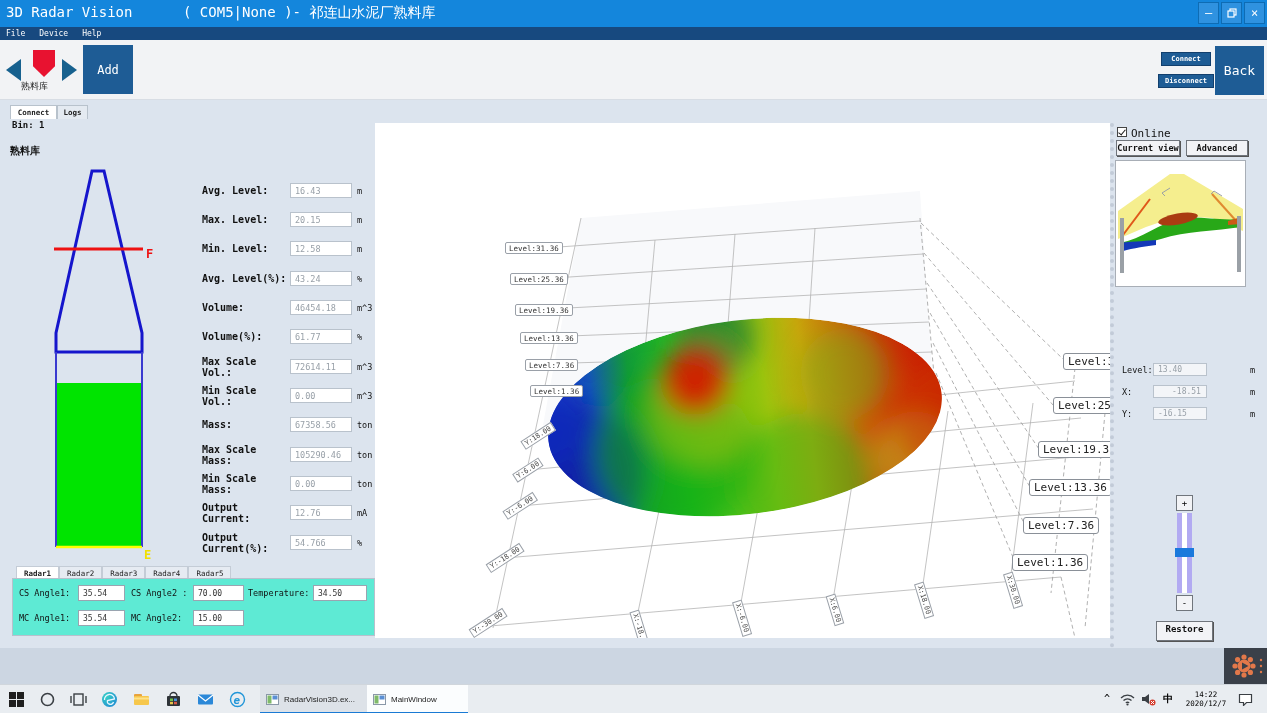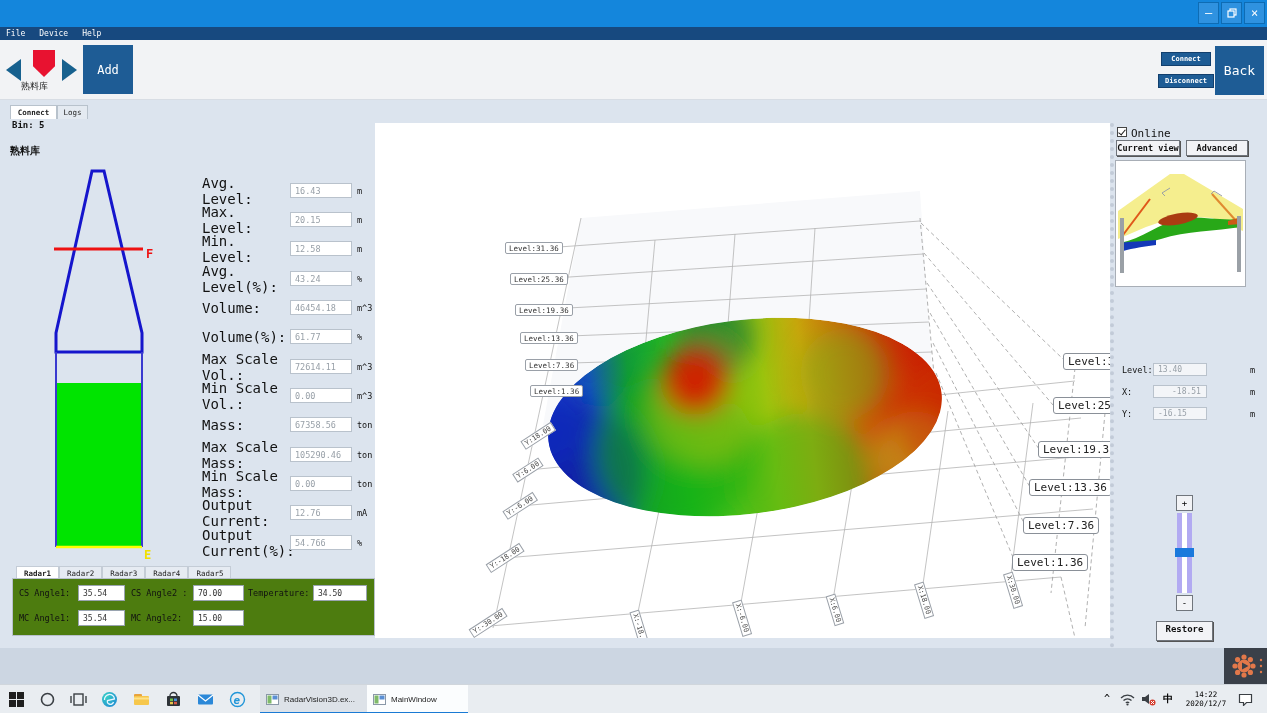--- a/index.html
+++ b/index.html
@@ -32,40 +32,40 @@
              font-size:12px; display:flex; align-items:center; justify-content:center; cursor:pointer; }
   .mini-btn { position:absolute; background:#1e5c95; border:1px solid #123f6d; color:#fff; font-size:7px;
               font-weight:bold; text-align:center; cursor:pointer; }
   .connect-btn { left:1161px; top:52px; width:50px; height:14px; line-height:12px; }
   .disconnect-btn { left:1158px; top:74px; width:56px; height:14px; line-height:12px; }
   .back-btn { position:absolute; left:1215px; top:46px; width:49px; height:49px; background:#1e5c95; color:#fff;
               font-size:13px; display:flex; align-items:center; justify-content:center; cursor:pointer; }
 
   
   .tab { position:absolute; top:105px; height:14px; font-size:7.5px; text-align:center; line-height:13px;
-         border:1px solid #b8c2cc; border-bottom:none; cursor:pointer; color:#222; }
+         border:1px solid #b8c2cc; border-bottom:none; cursor:pointer; color:#222;font-weight:bold; }
   .tab.active { background:#fff; font-weight:bold; }
   .tab.idle { background:#e4eaf1; }
 
   .bin-no  { position:absolute; left:12px; top:120px; font-size:9px; font-weight:bold; color:#111; }
   .bin-name{ position:absolute; left:10px; top:144px; font-size:10px; font-weight:bold; color:#111; }
 
   
   .srow { position:absolute; left:202px; display:flex; align-items:center; height:15px; }
-  .slabel { width:88px; font-size:14px; color:#111; }
+  .slabel { width:88px; font-size:10px; color:#111;font-weight:bold; }
   .sval { width:62px; height:15px; border:1px solid #b9c2cc; background:#fff; color:#98a0a8;
           font-size:8.5px; padding:2px 0 0 4px; }
   .sunit { margin-left:5px; font-size:8.5px; color:#111; }
 
   
   .rtabs { position:absolute; left:16px; top:566px; display:flex; }
   .rtab { font-size:7.5px; padding:2px 7px 1px; background:#e6ebf2; border:1px solid #c4ccd6; border-bottom:none;
           color:#222; cursor:pointer; }
   .rtab.active { background:#fff; font-weight:bold; }
-  .radar-panel { position:absolute; left:12px; top:578px; width:363px; height:58px; background:#4d7c0f; border:1px solid #b8c0cc; }
+  .radar-panel { position:absolute; left:12px; top:578px; width:363px; height:58px; background:#5eead4; border:1px solid #b8c0cc; }
   .rlabel { position:absolute; font-size:8.5px; color:#111; }
   .rinput { position:absolute; height:16px; border:1px solid #9aa4b0; background:#fff; font-size:8px; color:#333; padding:3px 0 0 4px; }
 
   
   .plot { position:absolute; left:375px; top:123px; width:735px; height:515px; background:#fff; overflow:hidden; cursor:grab; }
   .lvl-s { position:absolute; font-size:7.5px; height:12px; line-height:11px; padding:0 3px; background:#fff;
            border:1px solid #9aa0a8; border-radius:2px; color:#333; white-space:nowrap; }
   .lvl-b { position:absolute; font-size:11px; height:17px; line-height:15px; padding:0 4px; background:#fff;
            border:1px solid #8a9098; border-radius:3px; color:#222; white-space:nowrap; }
   .tick { position:absolute; font-size:7px; padding:0 2px; background:#fff; border:1px solid #9aa0a8;
@@ -107,20 +107,21 @@
   .chev { left:1104px; top:8px; font-size:10px; position:absolute; cursor:pointer; }
   .clock { position:absolute; left:1181px; top:5px; width:50px; font-size:7.5px; line-height:9px; text-align:center; cursor:pointer; }
   .ime { position:absolute; left:1163px; top:7px; font-size:10px; font-weight:bold; cursor:pointer; }
 </style>
 </head>
 <body>
 
 <div class="screen">
 
   <div class="titlebar">
+    <span class="title">3D Radar Vision      ( COM5|None )- 祁连山水泥厂熟料库</span>
     <div class="winbtns">
       <span class="winbtn">–</span>
       <span class="winbtn">
         <svg width="10" height="10" viewBox="0 0 10 10">
           <rect x="3" y="1" width="6" height="6" fill="none" stroke="#fff" stroke-width="1.2"></rect>
           <rect x="1" y="3" width="6" height="6" fill="#2f92e0" stroke="#fff" stroke-width="1.2"></rect>
         </svg>
       </span>
       <span class="winbtn">×</span>
     </div>
@@ -138,21 +139,21 @@
   <div class="shield-label">熟料库</div>
   <div class="arrow-right"></div>
   <div class="add-btn">Add</div>
   <div class="mini-btn connect-btn">Connect</div>
   <div class="mini-btn disconnect-btn">Disconnect</div>
   <div class="back-btn">Back</div>
 
   <div class="tab active" style="left:10px;width:47px;">Connect</div>
   <div class="tab idle" style="left:57px;width:31px;">Logs</div>
 
-  <div class="bin-no">Bin: 5</div>
+  <div class="bin-no">Bin: 1</div>
   <div class="bin-name">熟料库</div>
 
   <svg style="position:absolute;left:30px;top:157px;" width="150" height="405" viewBox="0 0 150 405">
     <path d="M62,14 L74,14 L112,176 L112,195 L26,195 L26,176 Z" fill="none" stroke="#1515cc" stroke-width="3"></path>
     <line x1="26" y1="195" x2="26" y2="390" stroke="#3a3ad0" stroke-width="2"></line>
     <line x1="112" y1="195" x2="112" y2="390" stroke="#3a3ad0" stroke-width="2"></line>
     <rect x="27" y="226" width="84" height="164" fill="#00e400"></rect>
     <line x1="26" y1="390" x2="112" y2="390" stroke="#ffff00" stroke-width="2.5"></line>
     <line x1="24" y1="92" x2="113" y2="92" stroke="#ee1111" stroke-width="3"></line>
     <text x="116" y="101" font-size="12" fill="#ee1111" font-weight="bold">F</text>

